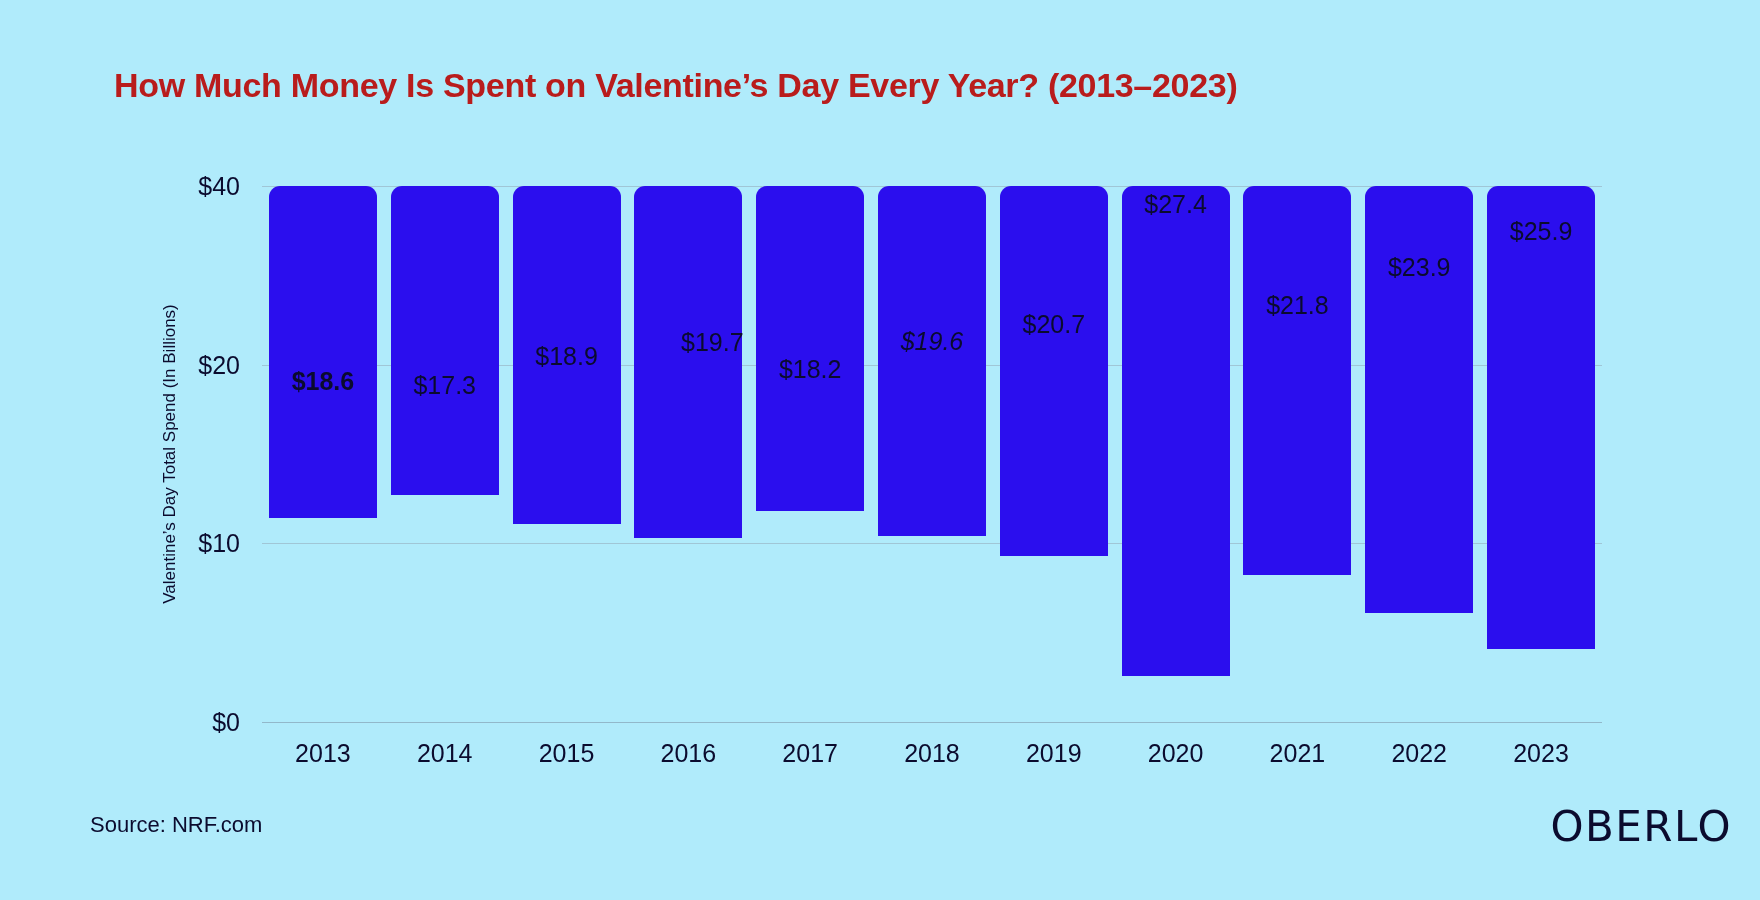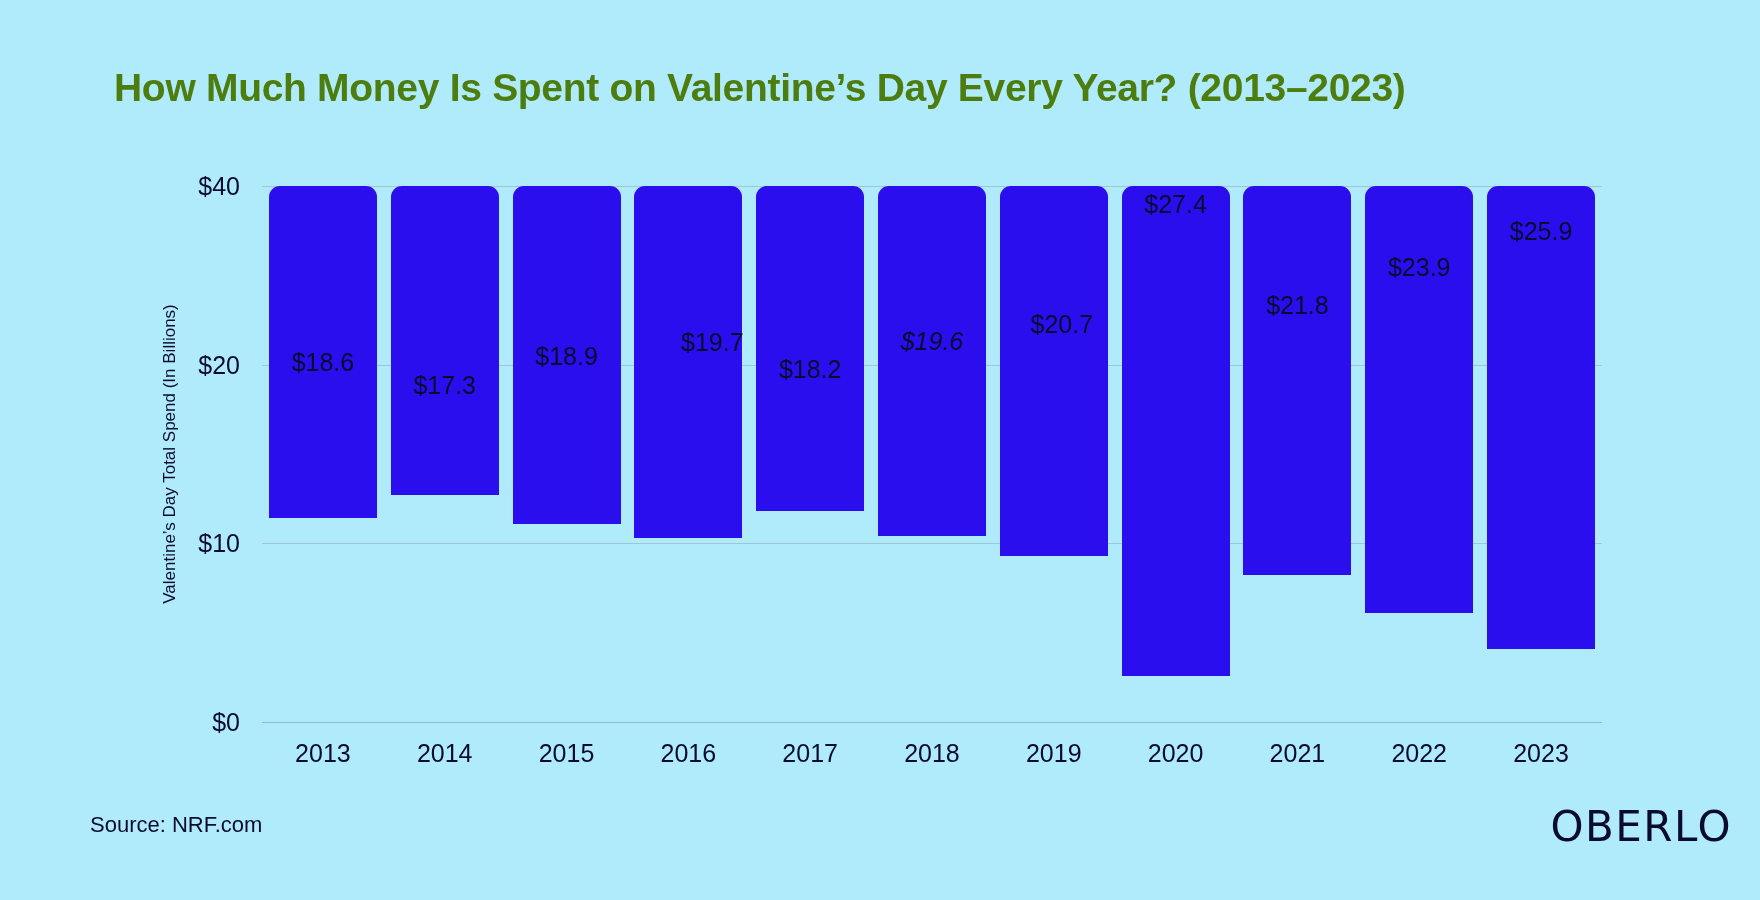--- a/index.html
+++ b/index.html
@@ -14,24 +14,24 @@
     color: #0B0B2E;
     overflow: hidden;
     position: relative;
   }
 
   
   #chart-title {
     position: absolute;
     left: 114px;
     top: 66px;
-    font-size: 39px;
+    font-size: 34px;
     font-weight: bold;
     letter-spacing: -0.3px;
-    color: #4d7c0f;
+    color: #b91c1c;
     white-space: nowrap;
   }
 
   
   #plot-frame {
     position: absolute;
     left: 262px;          
     top: 186px;           
     width: 1340px;        
     height: 536px;        
@@ -158,21 +158,21 @@
       <div class="ytick" style="top: 536px;">$0</div>
       <div class="gridline" style="top: 357.333px;"></div>
       <div class="ytick" style="top: 357.333px;">$10</div>
       <div class="gridline" style="top: 178.667px;"></div>
       <div class="ytick" style="top: 178.667px;">$20</div>
       <div class="gridline" style="top: 0px;"></div>
       <div class="ytick" style="top: 0px;">$40</div>
     </div>
   <div id="bars">
       <div class="bar-slot">
-        <div class="bar-value" style="bottom: 345px;">$18.6</div>
+        <div class="bar-value" style="bottom: 326px; font-weight: bold;">$18.6</div>
         <div class="bar" style="height: 332px; background: rgb(43, 14, 238);"></div>
         <div class="bar-category">2013</div>
       </div>
       <div class="bar-slot">
         <div class="bar-value" style="bottom: 322px;">$17.3</div>
         <div class="bar" style="height: 309px; background: rgb(43, 14, 238);"></div>
         <div class="bar-category">2014</div>
       </div>
       <div class="bar-slot">
         <div class="bar-value" style="bottom: 351px;">$18.9</div>
@@ -188,21 +188,21 @@
         <div class="bar-value" style="bottom: 338px;">$18.2</div>
         <div class="bar" style="height: 325px; background: rgb(43, 14, 238);"></div>
         <div class="bar-category">2017</div>
       </div>
       <div class="bar-slot">
         <div class="bar-value" style="bottom: 366px; font-style: italic;">$19.6</div>
         <div class="bar" style="height: 350px; background: rgb(43, 14, 238);"></div>
         <div class="bar-category">2018</div>
       </div>
       <div class="bar-slot">
-        <div class="bar-value" style="bottom: 383px; margin-left: 8px;">$20.7</div>
+        <div class="bar-value" style="bottom: 383px;">$20.7</div>
         <div class="bar" style="height: 370px; background: rgb(43, 14, 238);"></div>
         <div class="bar-category">2019</div>
       </div>
       <div class="bar-slot">
         <div class="bar-value" style="bottom: 503px;">$27.4</div>
         <div class="bar" style="height: 490px; background: rgb(43, 14, 238);"></div>
         <div class="bar-category">2020</div>
       </div>
       <div class="bar-slot">
         <div class="bar-value" style="bottom: 402px;">$21.8</div>

